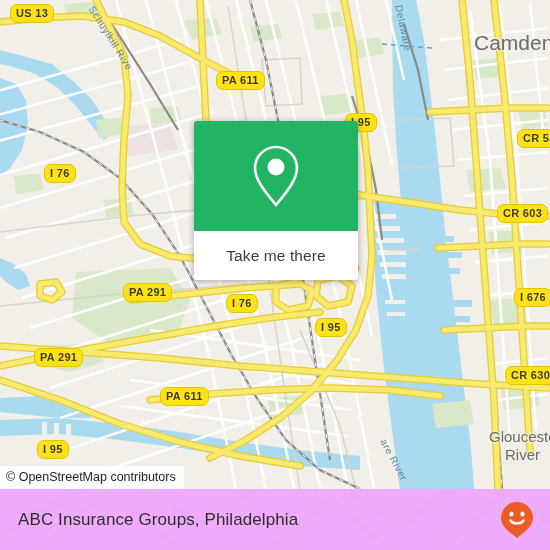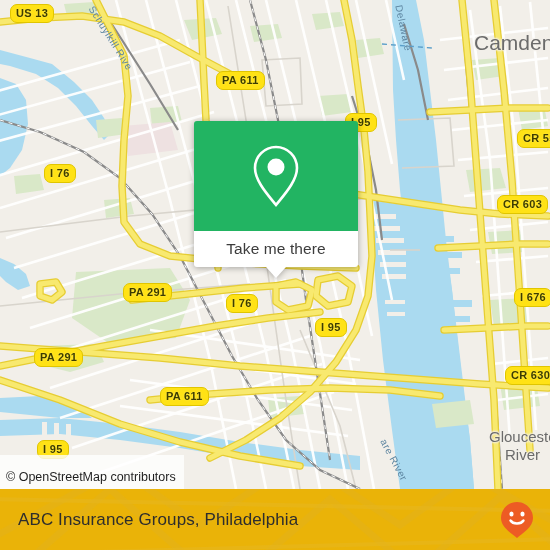--- a/index.html
+++ b/index.html
@@ -62,21 +62,21 @@
   }
 
   
   #osm-attrib {
     position: absolute;
     left: 0; bottom: 0;
     background: rgba(255,255,255,.78);
     color: #1f1f1f;
     font-size: 12.5px;
     line-height: 20px;
-    padding: 12px 8px 2px 6px;
+    padding: 1px 8px 2px 6px;
     white-space: nowrap;
     font-family: "Liberation Sans", sans-serif;
   }
 
   
   #popup {
     position: absolute;
     left: 194px; top: 121px;
     width: 164px;
     filter: drop-shadow(0 1px 3px rgba(0,0,0,.32));
@@ -85,21 +85,21 @@
   #popup-top {
     background: #22b462;
     height: 110px;
     border-radius: 3px 3px 0 0;
     display: flex;
     align-items: center;
     justify-content: center;
   }
   #popup-bottom {
     background: #ffffff;
-    height: 36px;
+    height: 49px;
     border-radius: 0 0 3px 3px;
     display: flex;
     align-items: center;
     justify-content: center;
     position: relative;
   }
   #popup-label {
     color: #3c3c3c;
     font-size: 15.5px;
     letter-spacing: .1px;
@@ -114,21 +114,21 @@
     border-left: 10px solid transparent;
     border-right: 10px solid transparent;
     border-top: 11px solid #ffffff;
   }
 
   
   #footer {
     position: absolute;
     left: 0; top: 489px;
     width: 550px; height: 61px;
-    background: #eab308;
+    background: #f0abfc;
     display: flex;
     align-items: center;
     z-index: 50;
     overflow: hidden;
   }
   #footer-watermark {
     position: absolute;
     left: 0; top: -60px;
     width: 550px; height: 130px;
     opacity: .10;
@@ -395,21 +395,21 @@
 
     <div class="place-label" style="left:466px; top:31px;padding-left:8px;">Camden</div>
     <div class="place-label small" style="left:489px; top:428px;">Gloucester</div>
     <div class="place-label small" style="left:505px; top:446px;">River</div>
 
     <div class="shield" style="left:10px; top:4px;">US 13</div>
     <div class="shield" style="left:216px; top:71px;">PA 611</div>
     <div class="shield" style="left:489px; top:129px;margin-left:28px;">CR 551</div>
     <div class="shield" style="left:44px; top:164px;">I 76</div>
     <div class="shield" style="left:345px; top:113px; z-index:5;">I 95</div>
-    <div class="shield" style="left:497px; top:195px;">CR 603</div>
+    <div class="shield" style="left:497px; top:204px;">CR 603</div>
     <div class="shield" style="left:123px; top:283px;">PA 291</div>
     <div class="shield" style="left:226px; top:294px;">I 76</div>
     <div class="shield" style="left:514px; top:288px;">I 676</div>
     <div class="shield" style="left:315px; top:318px;">I 95</div>
     <div class="shield" style="left:34px; top:348px;">PA 291</div>
     <div class="shield" style="left:505px; top:366px;">CR 630</div>
     <div class="shield" style="left:160px; top:387px;">PA 611</div>
     <div class="shield" style="left:37px; top:440px;">I 95</div>
 
     <div id="osm-attrib">© OpenStreetMap contributors</div>

